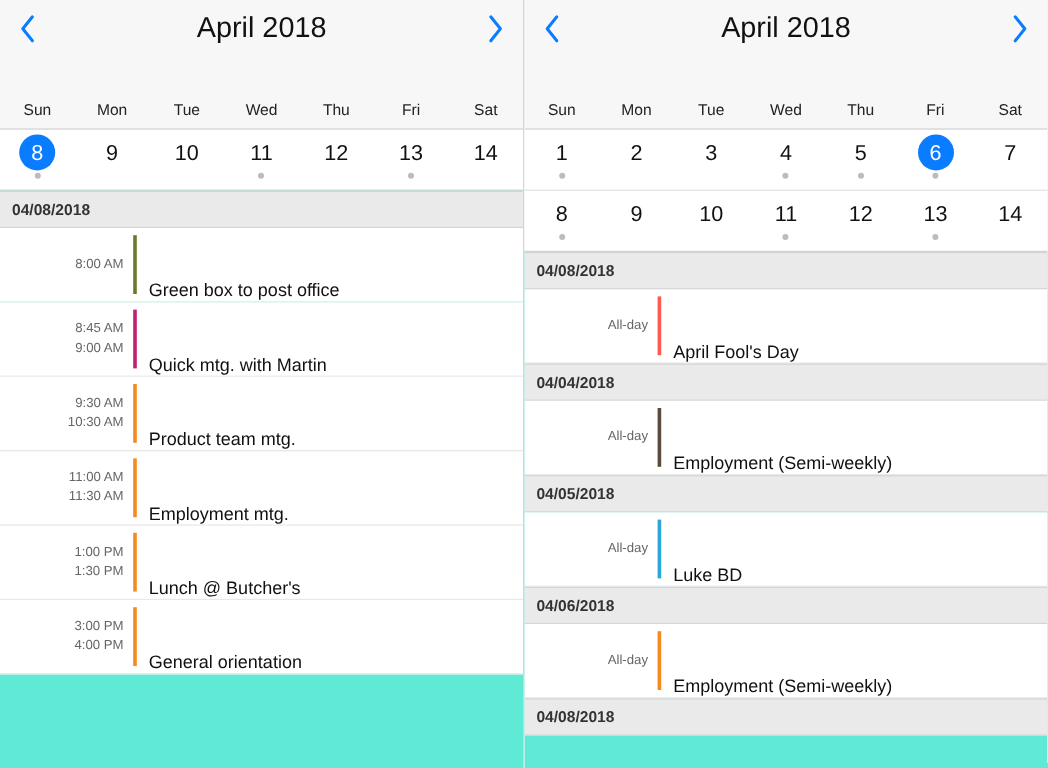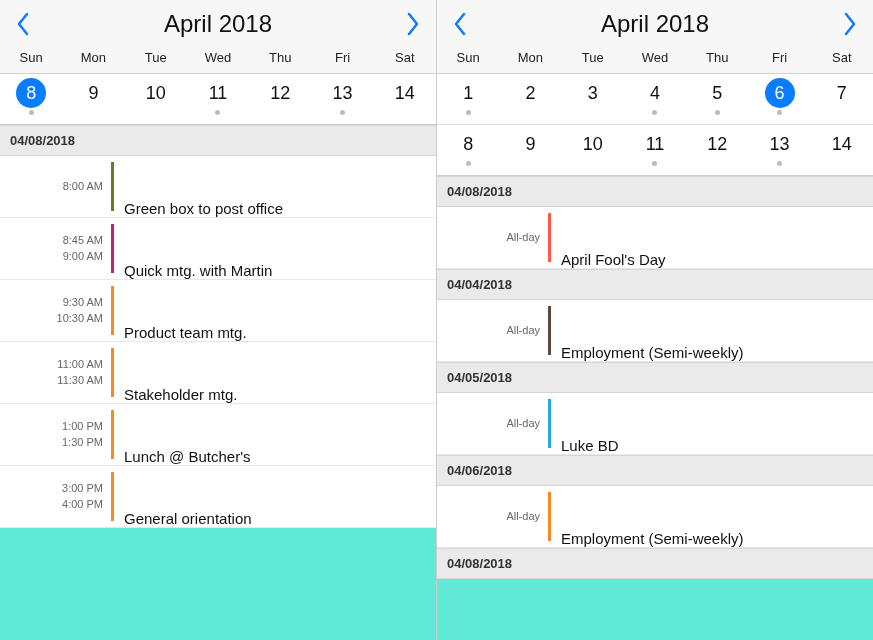--- a/index.html
+++ b/index.html
@@ -5,21 +5,21 @@
   * { box-sizing: border-box; margin: 0; padding: 0; }
   html, body { width: 873px; height: 640px; font-family: -apple-system, "Helvetica Neue", Arial, sans-serif; background: #f0f0f0; }
   .container { display: flex; width: 873px; height: 640px; }
   .pane { flex: 1; background: #f7f7f7; border-right: 1px solid #ccc; display: flex; flex-direction: column; overflow: hidden;}
   .pane:last-child { border-right: none; }
   .header { display: flex; align-items: center; justify-content: space-between; padding: 10px 14px 6px 14px; }
   .title { font-size: 24px; color: #111; }
   .chev { width: 18px; height: 28px; display: flex; align-items: center; justify-content: center; }
   .chev svg { width: 14px; height: 24px; stroke: #0a7cff; stroke-width: 2.5; fill: none; stroke-linecap: round; stroke-linejoin: round; }
   .dow-row { display: flex; padding: 6px 0px 8px 0px; }
-  .dow { flex: 1; text-align: center; font-size: 13px; color: #222; }
+  .dow { flex: 1; text-align: center; font-size: 13px; color: #222; margin-top: 34px; }
   .weeks { border-top: 1px solid #d0d0d0; border-bottom: 1px solid #d0d0d0; background: #fff; }
   .week { display: flex; border-bottom: 1px solid #e0e0e0; }
   .week:last-child { border-bottom: none; }
   .day { flex: 1; height: 50px; display: flex; flex-direction: column; align-items: center; justify-content: flex-start; padding-top: 4px; position: relative;}
   .daynum { font-size: 18px; color: #111; width: 30px; height: 30px; line-height: 30px; border-radius: 15px; text-align: center; }
   .day.selected .daynum { background: #0a7cff; color: #fff; }
   .dot { width: 5px; height: 5px; border-radius: 50%; background: #bcbcbc; margin-top: 2px; }
   .agenda { flex: 1; overflow: hidden; background: #5eead4; }
   .section-header { background: #eaeaea; padding: 7px 10px; font-size: 13px; font-weight: bold; color: #333; border-top: 1px solid #d6d6d6; border-bottom: 1px solid #d6d6d6;}
   .event-row { display: flex; align-items: stretch; background: #fff; border-bottom: 1px solid #e8e8e8; min-height: 50px; }
@@ -107,21 +107,21 @@
           </div>
           <div class="bar" style="background: rgb(245, 138, 31);"></div>
           <div class="ev-title">Product team mtg.</div>
         </div>
         <div class="event-row">
           <div class="time-col">
             <span>11:00 AM</span>
             <span>11:30 AM</span>
           </div>
           <div class="bar" style="background: rgb(245, 138, 31);"></div>
-          <div class="ev-title">Stakeholder mtg.</div>
+          <div class="ev-title">Employment mtg.</div>
         </div>
         <div class="event-row">
           <div class="time-col">
             <span>1:00 PM</span>
             <span>1:30 PM</span>
           </div>
           <div class="bar" style="background: rgb(245, 138, 31);"></div>
           <div class="ev-title">Lunch @ Butcher's</div>
         </div>
         <div class="event-row">

